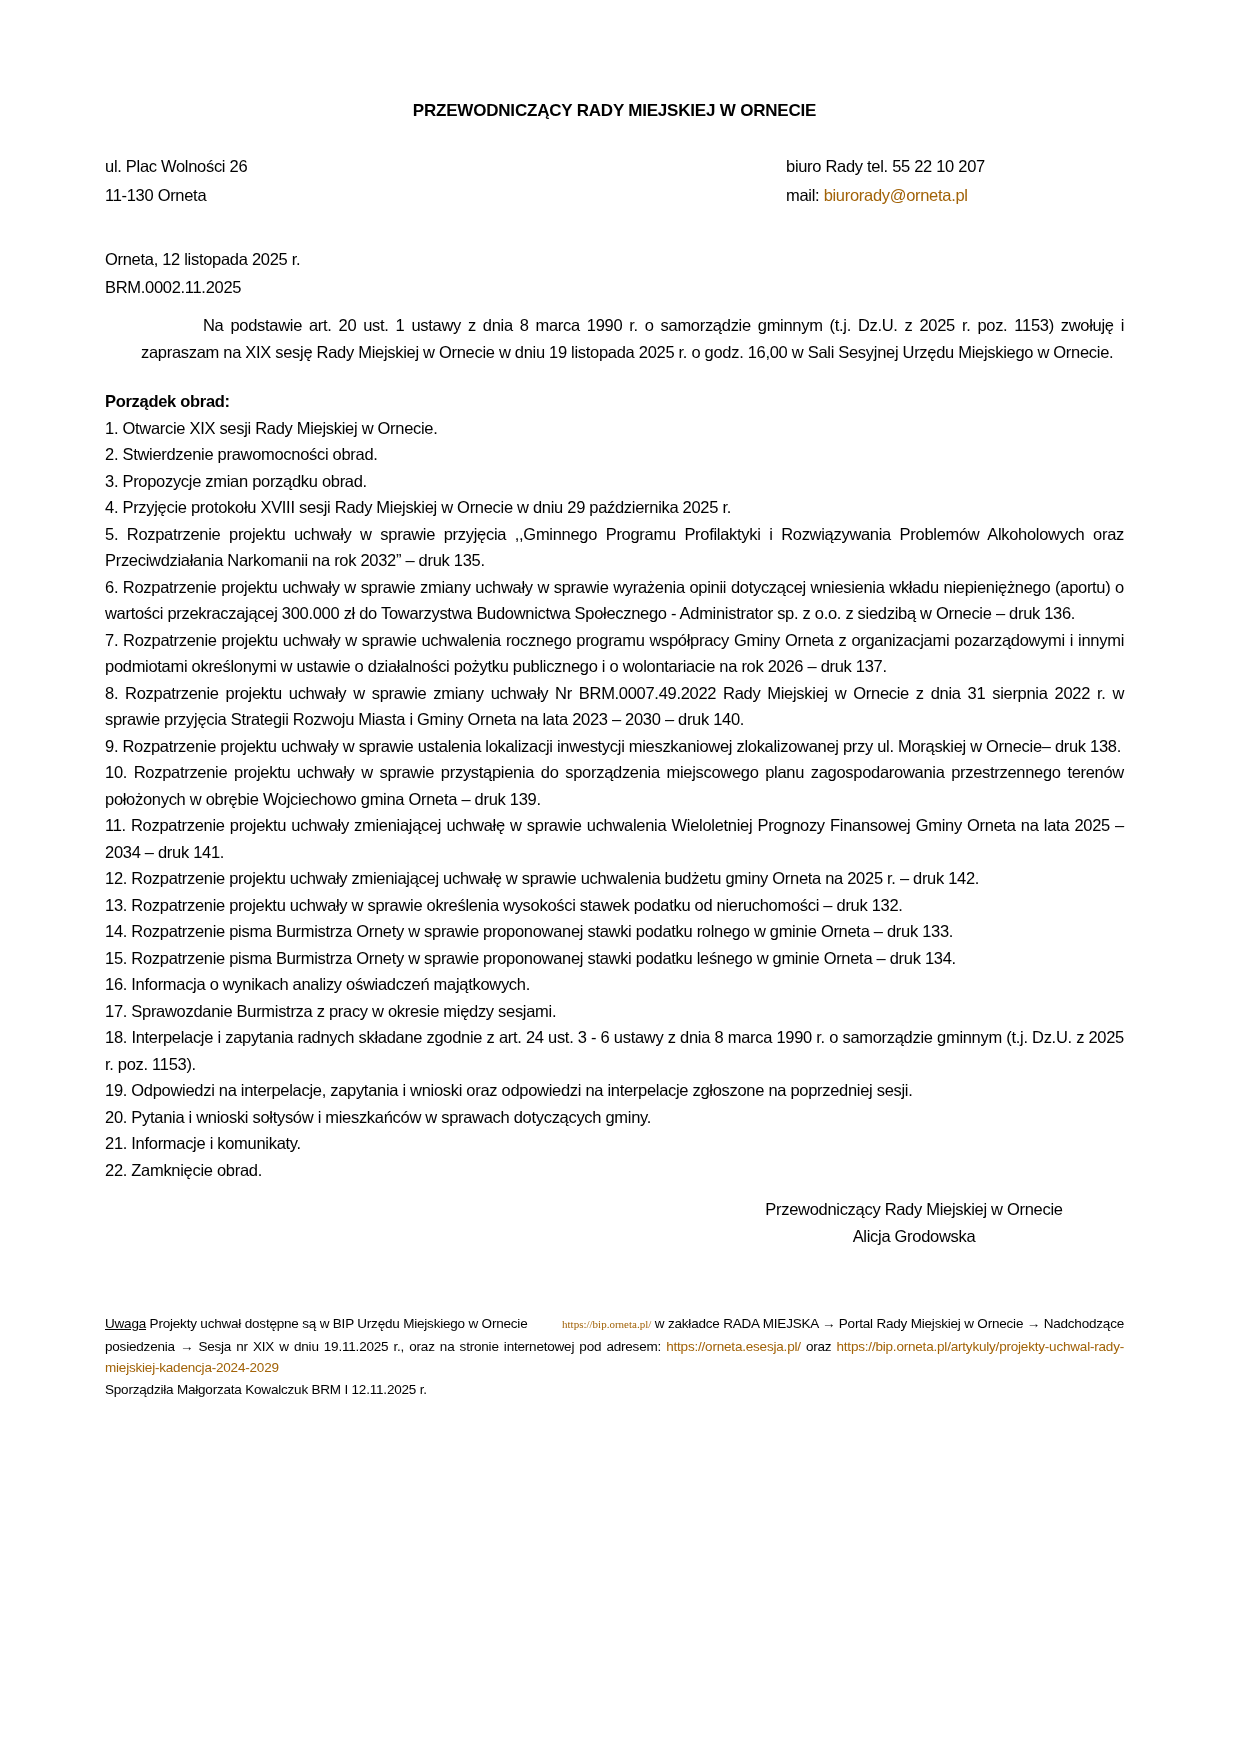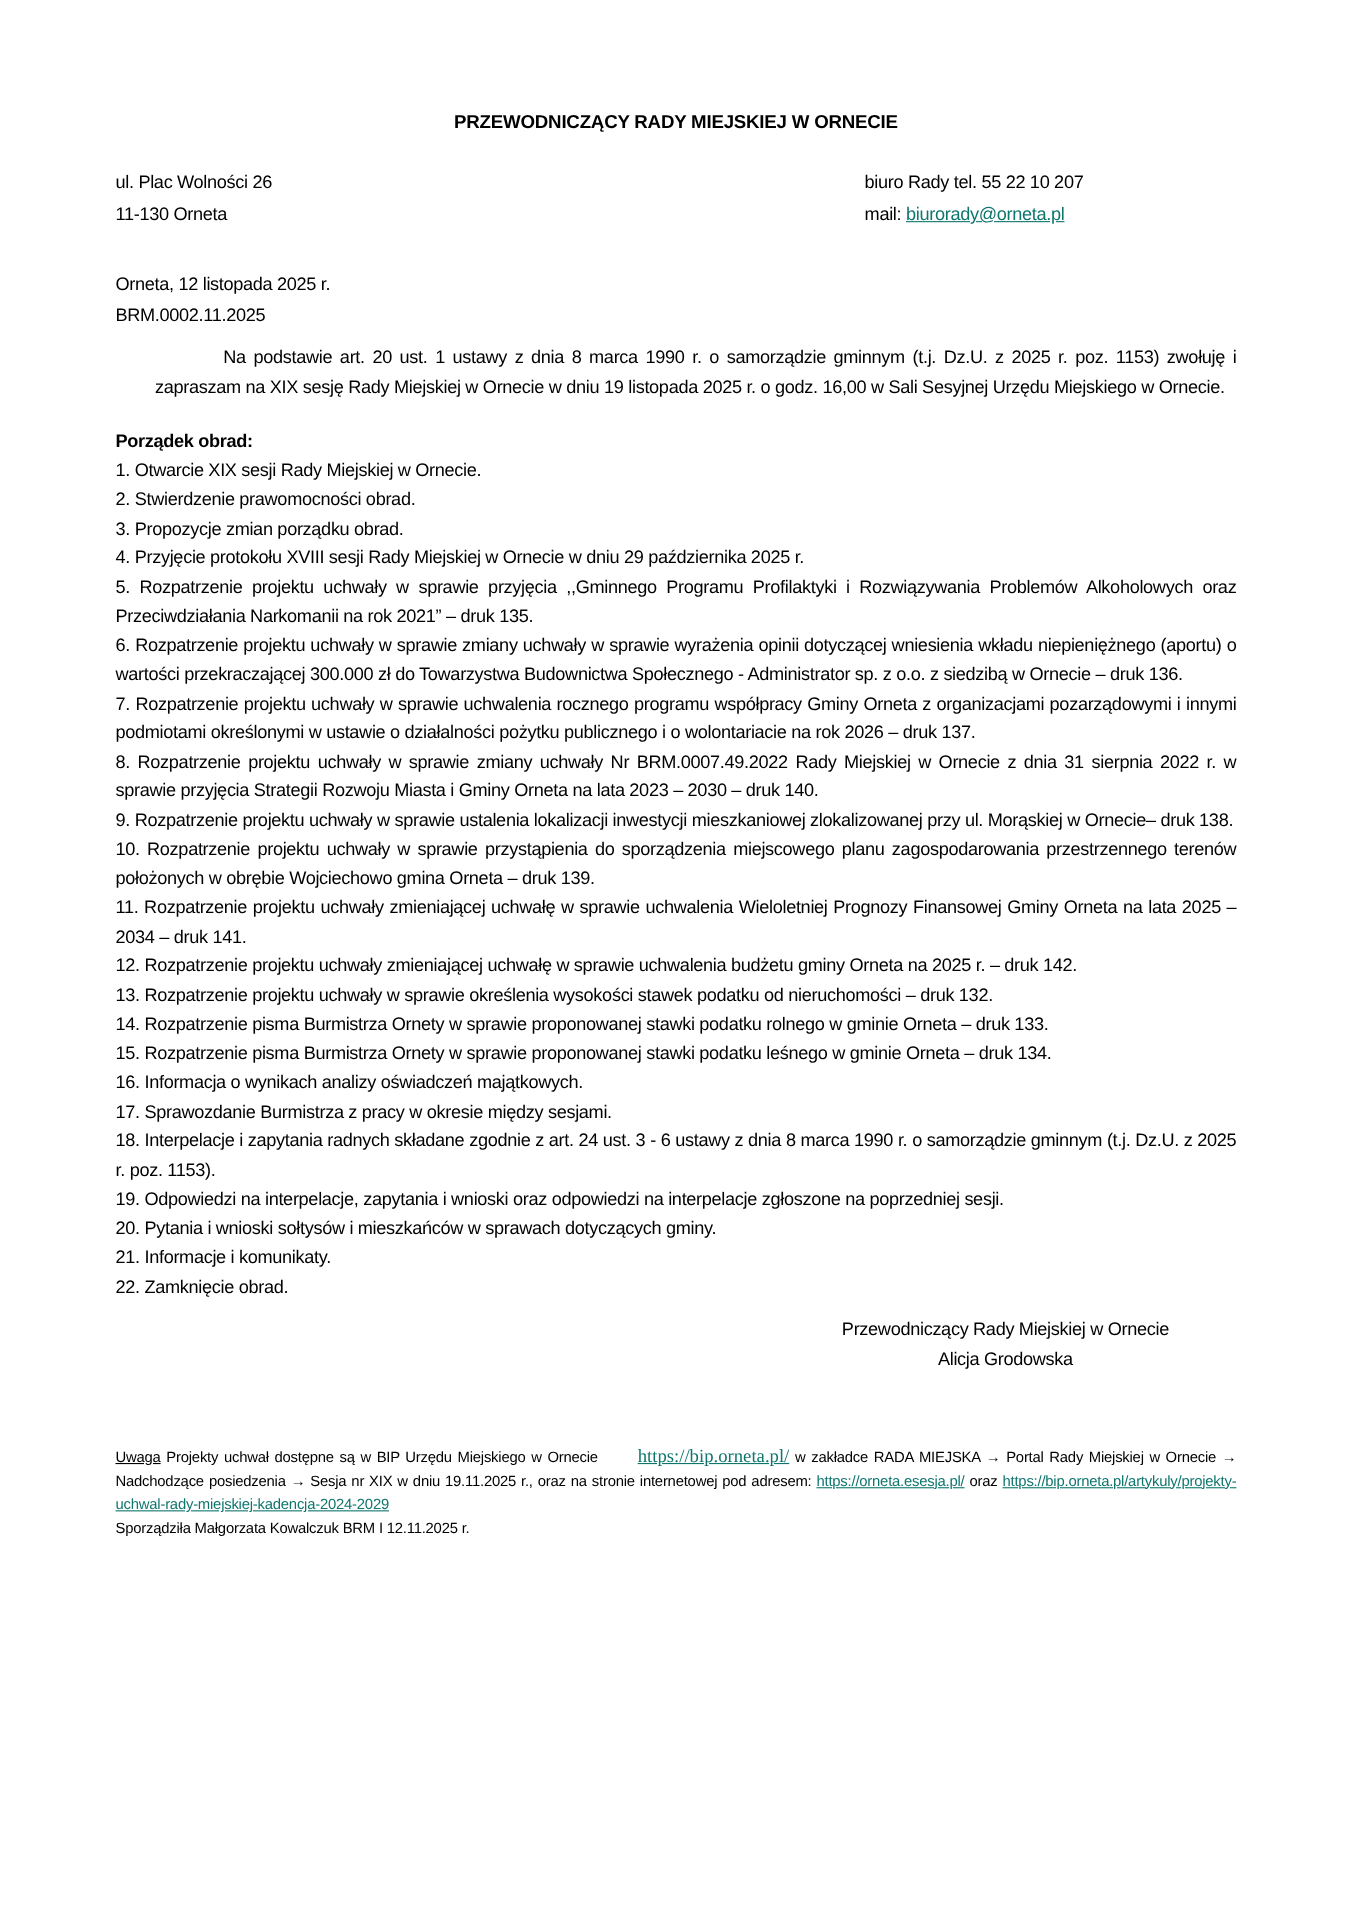--- a/index.html
+++ b/index.html
@@ -83,27 +83,26 @@
     font-size: 13.5px;
     letter-spacing: -0.2px;
     line-height: 21.5px;
   }
   .footer-par { text-align: justify; }
   .uwaga {
     font-weight: normal;
     text-decoration: underline;
   }
   a.link {
-    color: #0f766e;
-    text-decoration: underline;
+    color: #a16207;
     cursor: pointer;
   }
   a.serif-link {
     font-family: "Liberation Serif", serif;
-    font-size: 17px;
+    font-size: 11px;
     letter-spacing: 0;
     margin-left: 31px;
   }
 </style>
 </head>
 <body>
 
 <div class="page">
 
   <h1 class="doc-title">PRZEWODNICZĄCY RADY MIEJSKIEJ W ORNECIE</h1>
@@ -124,21 +123,21 @@
 
   <p class="intro">Na podstawie art. 20 ust. 1 ustawy z dnia 8 marca 1990 r. o samorządzie gminnym (t.j. Dz.U. z 2025 r. poz. 1153) zwołuję i zapraszam na XIX sesję Rady Miejskiej w Ornecie w dniu 19 listopada 2025 r. o godz. 16,00 w Sali Sesyjnej Urzędu Miejskiego w Ornecie.</p>
 
   <p class="agenda-heading">Porządek obrad:</p>
 
   <div class="agenda">
     <p>1. Otwarcie XIX sesji Rady Miejskiej w Ornecie.</p>
     <p>2. Stwierdzenie prawomocności obrad.</p>
     <p>3. Propozycje zmian porządku obrad.</p>
     <p>4. Przyjęcie protokołu XVIII sesji Rady Miejskiej w Ornecie w dniu 29 października 2025 r.</p>
-    <p>5. Rozpatrzenie projektu uchwały w sprawie przyjęcia ,,Gminnego Programu Profilaktyki i Rozwiązywania Problemów Alkoholowych oraz Przeciwdziałania Narkomanii na rok 2021” – druk 135.</p>
+    <p>5. Rozpatrzenie projektu uchwały w sprawie przyjęcia ,,Gminnego Programu Profilaktyki i Rozwiązywania Problemów Alkoholowych oraz Przeciwdziałania Narkomanii na rok 2032” – druk 135.</p>
     <p>6. Rozpatrzenie projektu uchwały w sprawie zmiany uchwały w sprawie wyrażenia opinii dotyczącej wniesienia wkładu niepieniężnego (aportu) o wartości przekraczającej 300.000 zł do Towarzystwa Budownictwa Społecznego - Administrator sp. z o.o. z siedzibą w Ornecie – druk 136.</p>
     <p>7. Rozpatrzenie projektu uchwały w sprawie uchwalenia rocznego programu współpracy Gminy Orneta z organizacjami pozarządowymi i innymi podmiotami określonymi w ustawie o działalności pożytku publicznego i o wolontariacie na rok 2026 – druk 137.</p>
     <p>8. Rozpatrzenie projektu uchwały w sprawie zmiany uchwały Nr BRM.0007.49.2022 Rady Miejskiej w Ornecie z dnia 31 sierpnia 2022 r. w sprawie przyjęcia Strategii Rozwoju Miasta i Gminy Orneta na lata 2023 – 2030 – druk 140.</p>
     <p>9. Rozpatrzenie projektu uchwały w sprawie ustalenia lokalizacji inwestycji mieszkaniowej zlokalizowanej przy ul. Morąskiej w Ornecie– druk 138.</p>
     <p>10. Rozpatrzenie projektu uchwały w sprawie przystąpienia do sporządzenia miejscowego planu zagospodarowania przestrzennego terenów położonych w obrębie Wojciechowo gmina Orneta – druk 139.</p>
     <p>11. Rozpatrzenie projektu uchwały zmieniającej uchwałę w sprawie uchwalenia Wieloletniej Prognozy Finansowej Gminy Orneta na lata 2025 – 2034 – druk 141.</p>
     <p>12. Rozpatrzenie projektu uchwały zmieniającej uchwałę w sprawie uchwalenia budżetu gminy Orneta na 2025 r. – druk 142.</p>
     <p>13. Rozpatrzenie projektu uchwały w sprawie określenia wysokości stawek podatku od nieruchomości – druk 132.</p>
     <p>14. Rozpatrzenie pisma Burmistrza Ornety w sprawie proponowanej stawki podatku rolnego w gminie Orneta – druk 133.</p>
     <p>15. Rozpatrzenie pisma Burmistrza Ornety w sprawie proponowanej stawki podatku leśnego w gminie Orneta – druk 134.</p>

